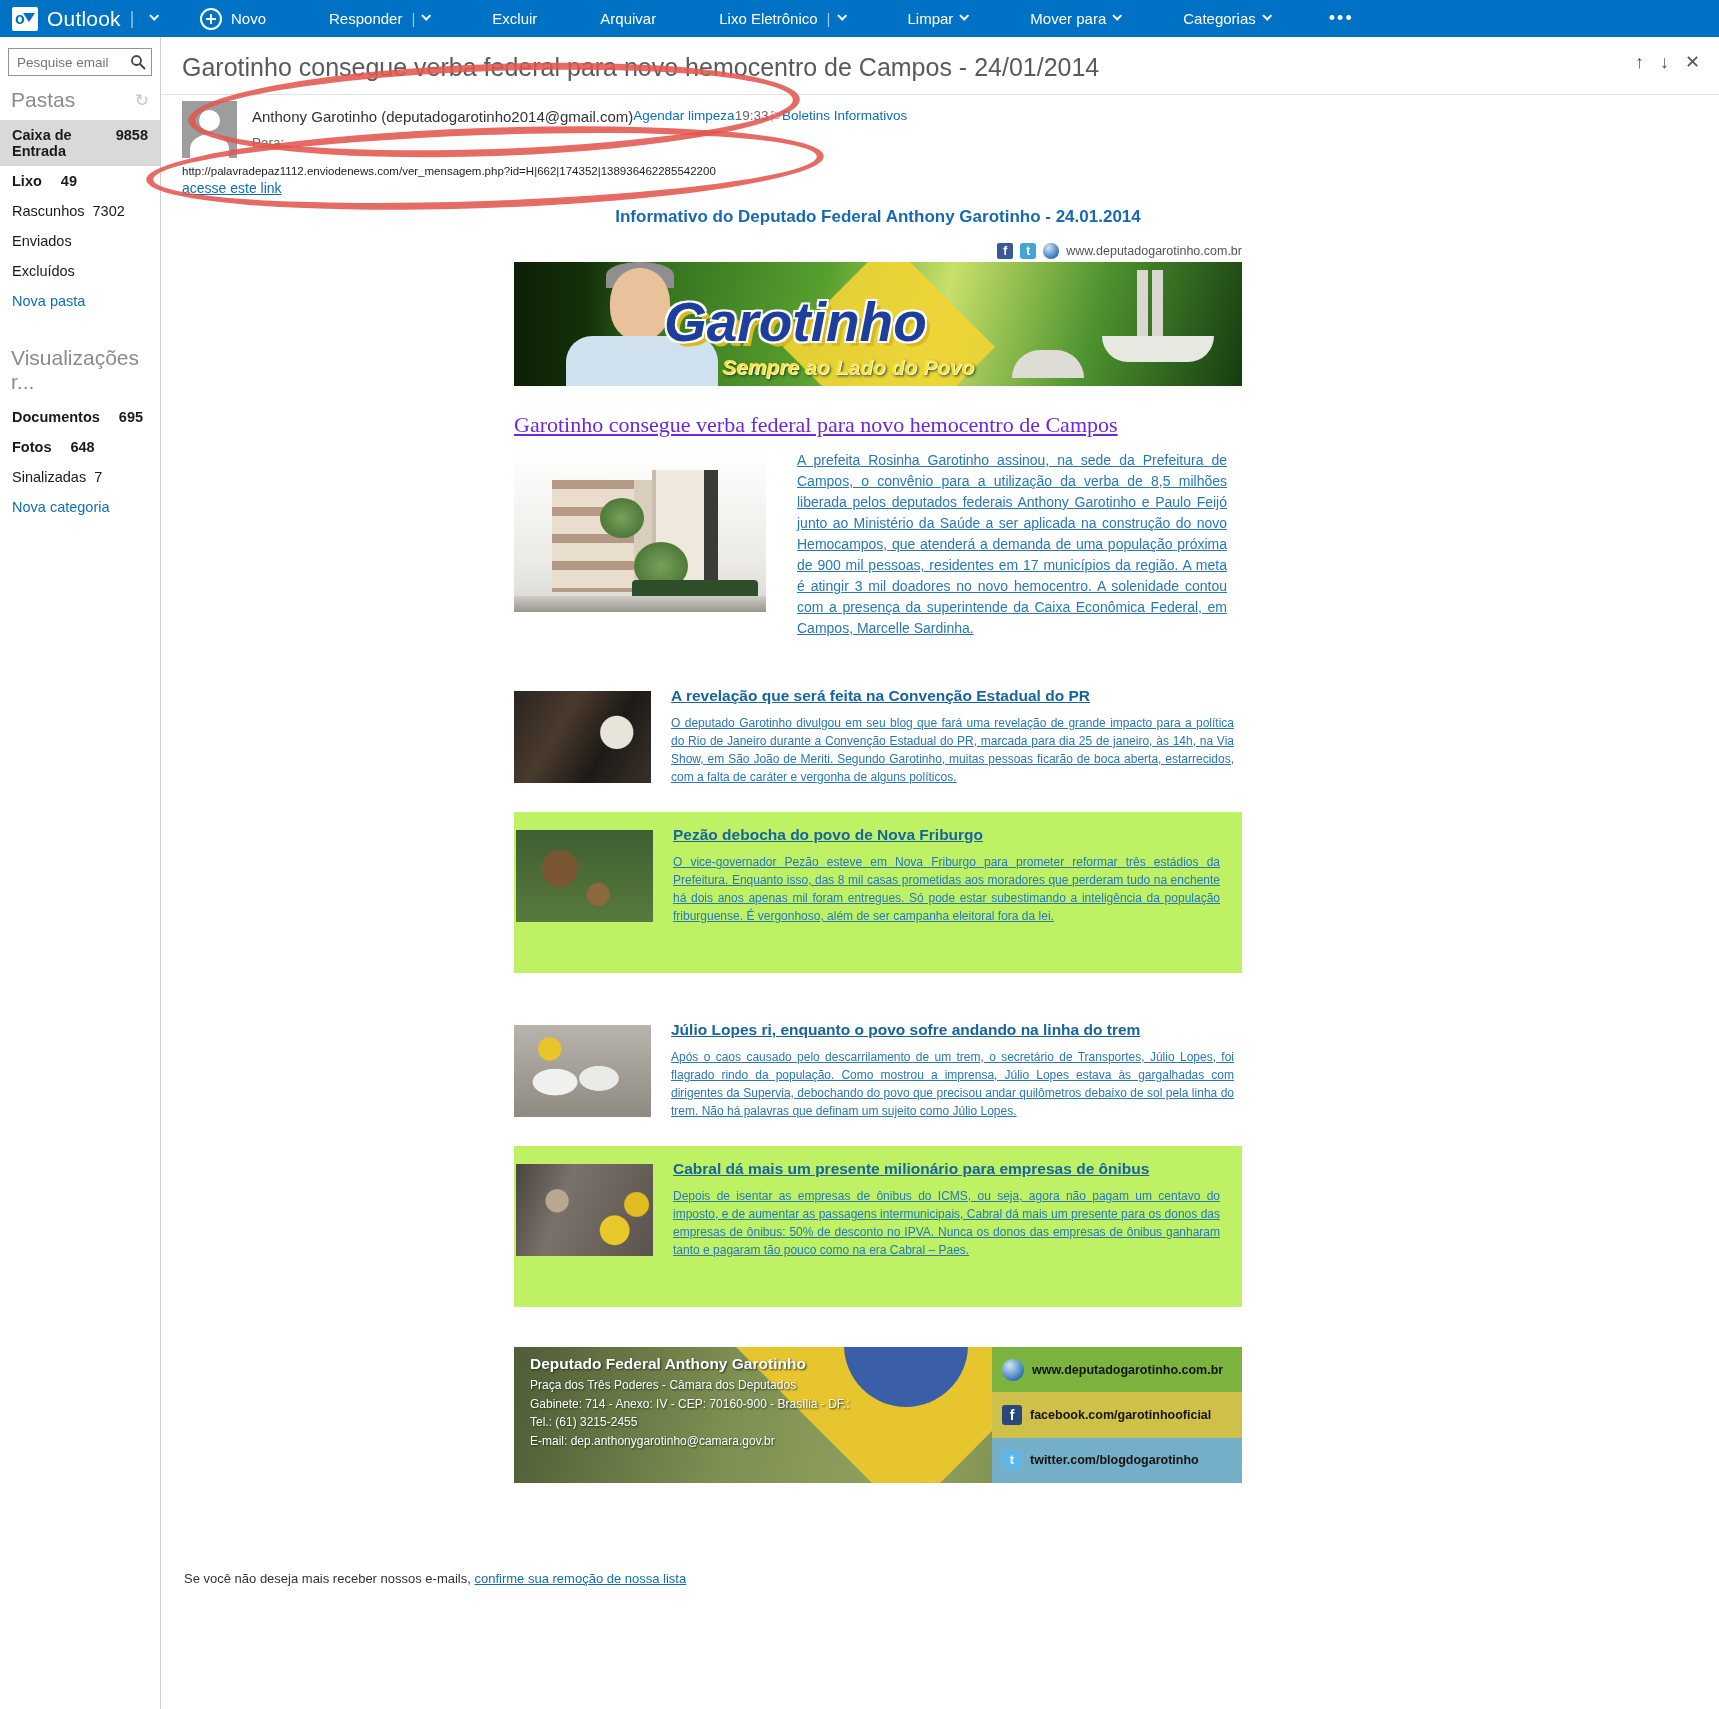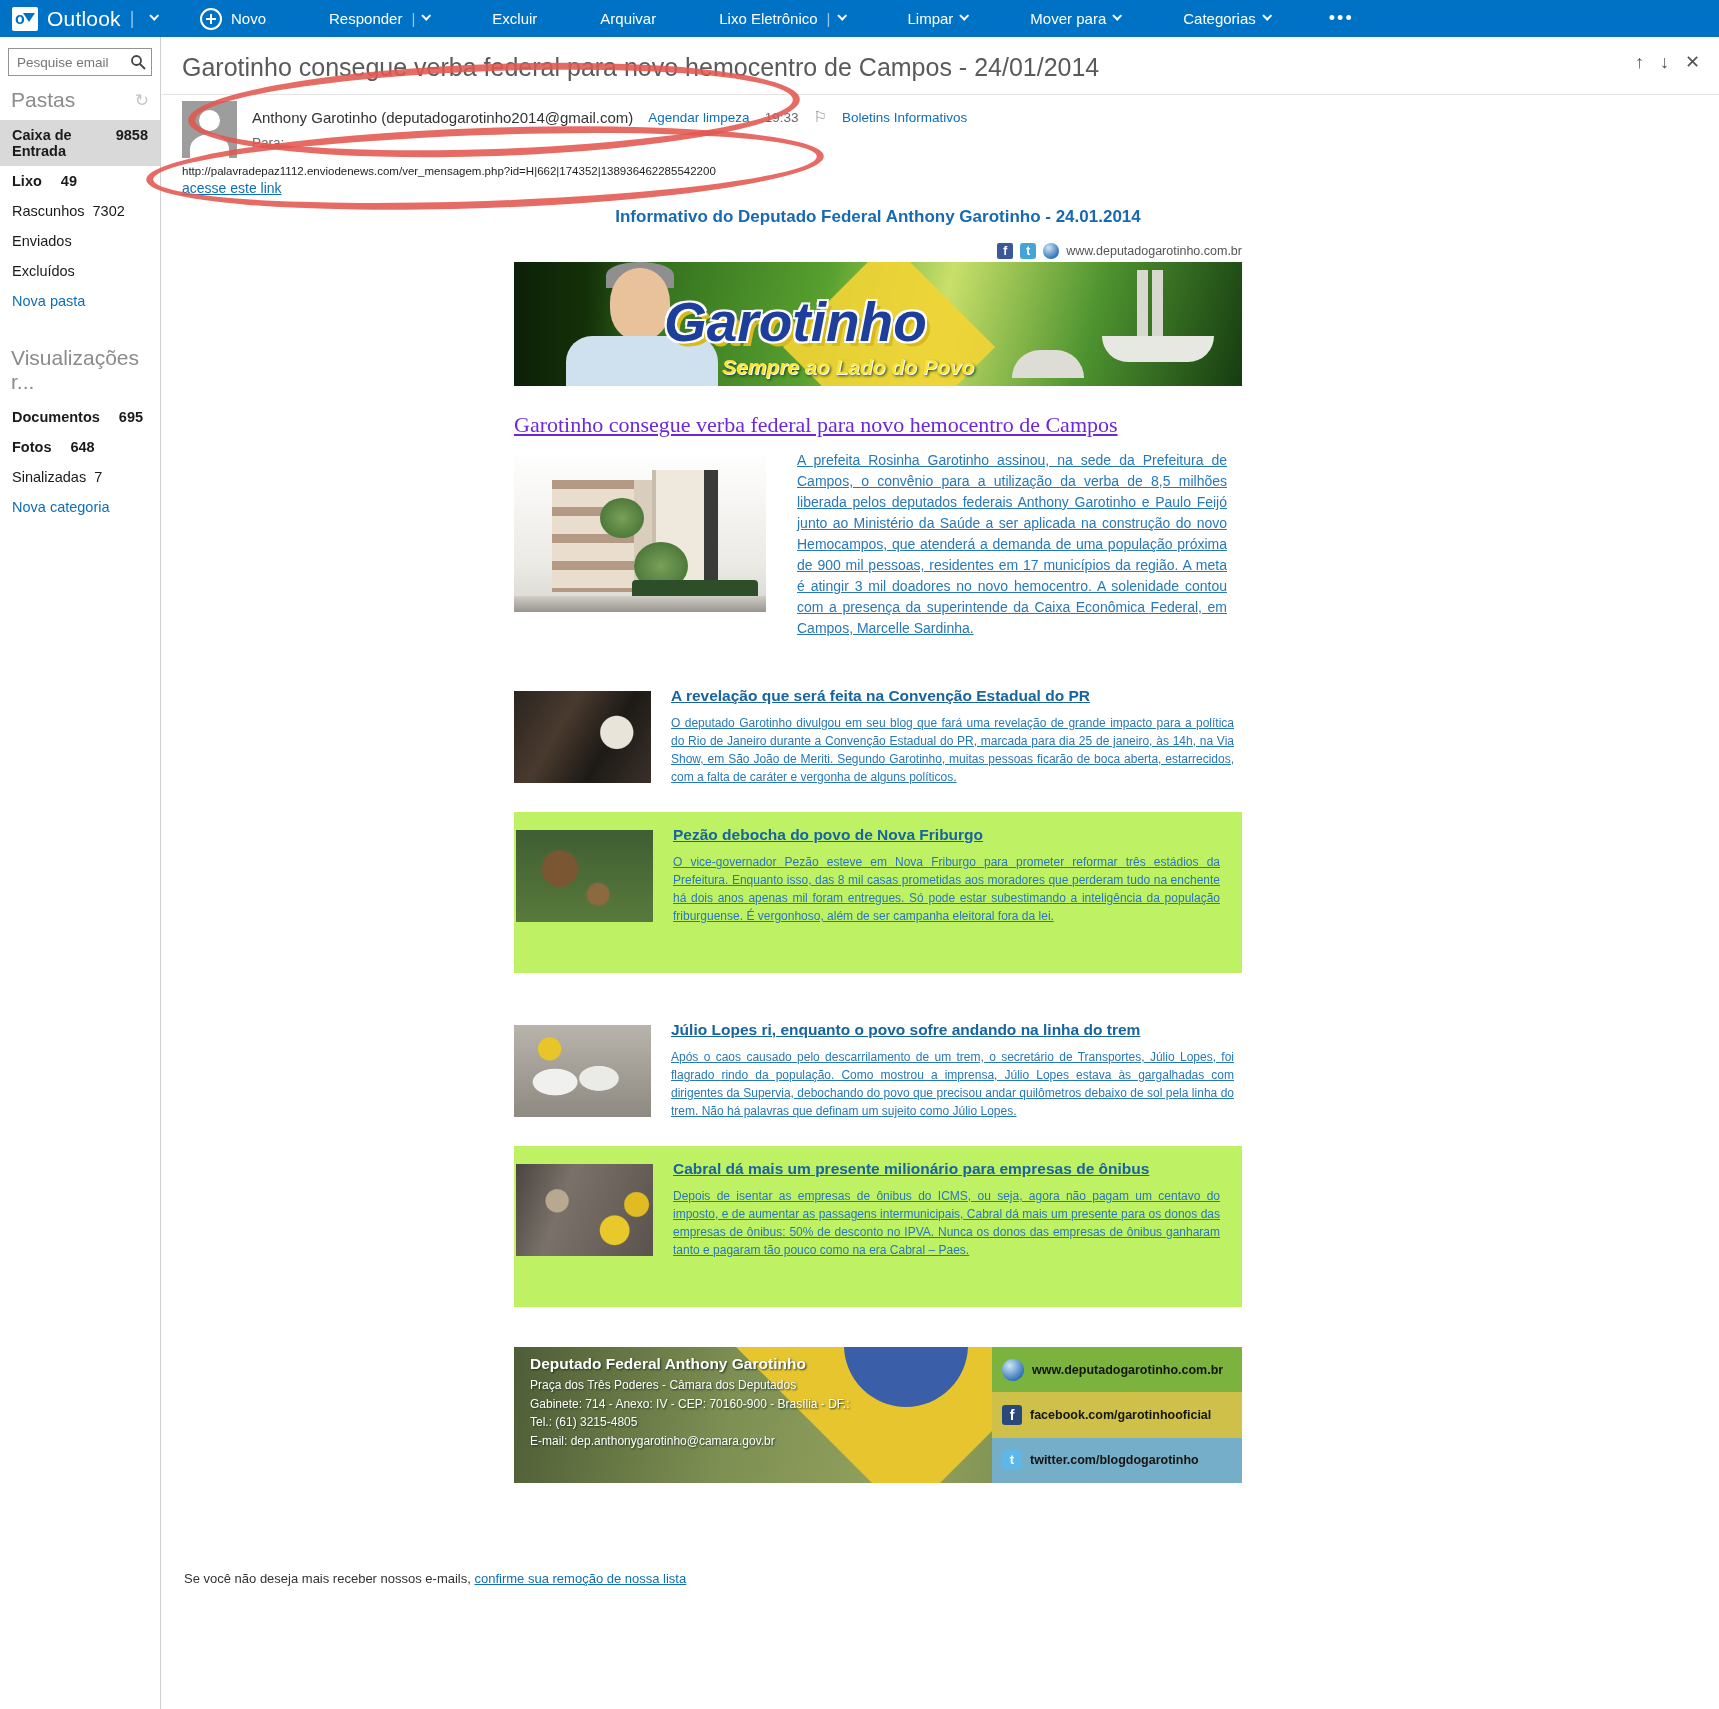--- a/index.html
+++ b/index.html
@@ -42,21 +42,21 @@
   .subject { font-size:25px; color:#5a5a5a; font-weight:normal; margin-top:6px; padding-right:120px; }
   .navicons { position:absolute; top:14px; right:12px; display:flex; gap:16px; color:#555; font-size:18px; align-items:center; }
   .navicons span { cursor:pointer; }
   .navnext { display:inline-block; width:9px; height:9px; border-top:2px solid #555; border-right:2px solid #555; transform:rotate(45deg); margin-right:-18px; }
   .hdr-line { border-bottom:1px solid #e4e4e4; margin-top:12px; margin-left:-20px; }
   .senderrow { display:flex; margin-top:6px; }
   .avatar { width:55px; height:57px; background:#9d9d9d; flex:none; position:relative; overflow:hidden; }
   .avatar::before { content:''; position:absolute; left:17px; top:9px; width:21px; height:21px; border-radius:50%; background:#fff; }
   .avatar::after { content:''; position:absolute; left:8px; top:33px; width:39px; height:30px; border-radius:50% 50% 0 0; background:#fff; }
   .smeta { margin-left:15px; padding-top:7px; }
-  .sline { display:flex; align-items:center; gap:15px; }
+  .sline { display:flex; }
   .sname { color:#333; font-size:15px; }
   .alink { color:#0e6eb8; font-size:13.5px; cursor:pointer; }
   .time { color:#666; font-size:13.5px; }
   .flagico { color:#8f8f8f; font-size:15px; cursor:pointer; }
   .cat { color:#0e6eb8; font-size:13.5px; cursor:pointer; }
   .para { color:#666; font-size:13.5px; margin-top:9px; }
   .rawurl { font-size:11.5px; color:#1f1f1f; margin-top:7px; }
   .accesslink { display:inline-block; font-size:14px; color:#0e6eb8; text-decoration:underline; margin-top:3px; cursor:pointer; }
 
   
@@ -331,21 +331,21 @@
       </div>
     </div>
 
     <div class="nl-footer">
       <div class="f-diamond"></div>
       <div class="f-circle"></div>
       <div class="f-left">
         <div class="f-name">Deputado Federal Anthony Garotinho</div>
         <div class="f-line">Praça dos Três Poderes - Câmara dos Deputados</div>
         <div class="f-line">Gabinete: 714 - Anexo: IV - CEP: 70160-900 - Brasília - DF.:</div>
-        <div class="f-line">Tel.: (61) 3215-4805</div>
+        <div class="f-line">Tel.: (61) 3215-2455</div>
         <div class="f-line">E-mail: dep.anthonygarotinho@camara.gov.br</div>
       </div>
       <div class="f-social">
         <div class="f-srow g">
             <span class="f-globe"></span>
             <span>www.deputadogarotinho.com.br</span>
           </div>
         <div class="f-srow y">
             <span class="f-fb">f</span>
             <span>facebook.com/garotinhooficial</span>

